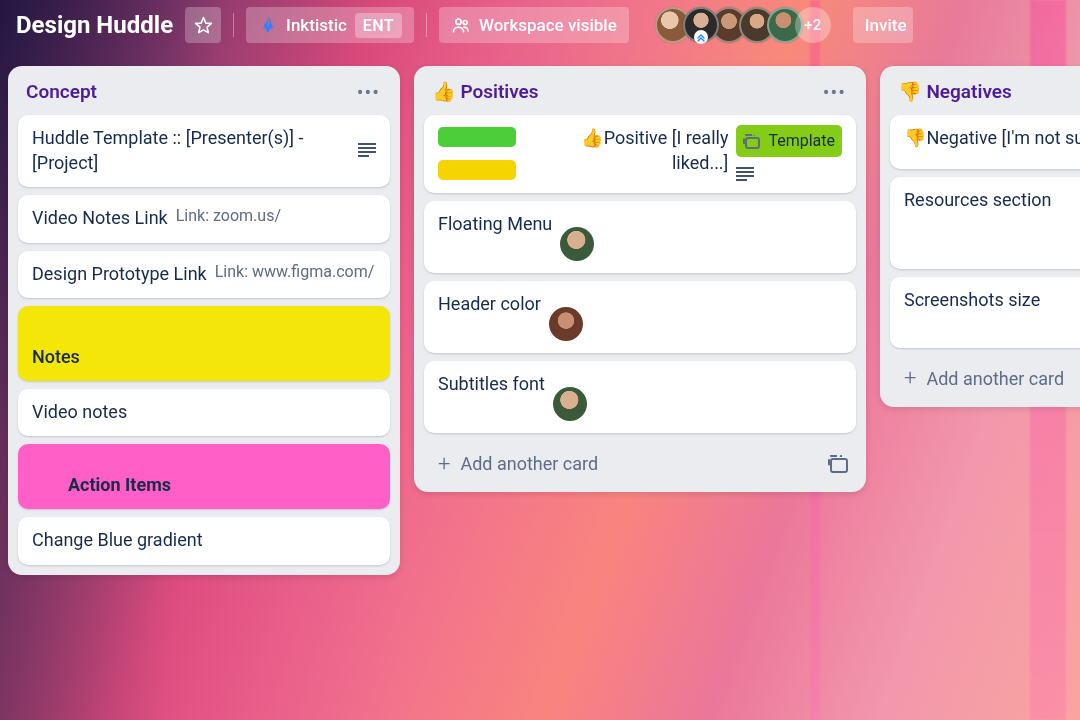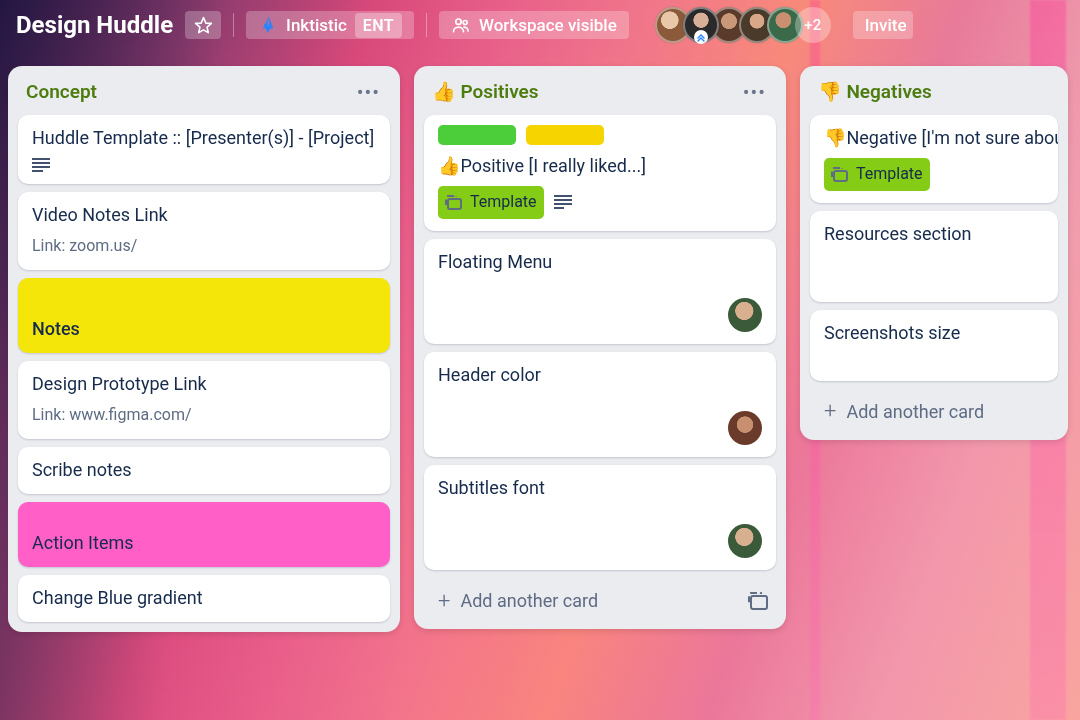--- a/index.html
+++ b/index.html
@@ -45,21 +45,21 @@
   .board-title {
     font-size: 24px;
     font-weight: 700;
     color: #ffffff;
     margin-right: 4px;
     white-space: nowrap;
   }
   .hbtn {
     background: rgba(255,255,255,0.25);
     border-radius: 4px;
-    height: 28px;
+    height: 36px;
     display: flex;
     align-items: center;
     justify-content: center;
     color: #fff;
     font-size: 17px;
     font-weight: 500;
     padding: 0 12px;
     cursor: pointer;
     gap: 8px;
     white-space: nowrap;
@@ -144,32 +144,32 @@
     background: #ebecf0;
     border-radius: 14px;
     width: 392px;
     flex-shrink: 0;
     padding: 10px 10px;
     display: flex;
     flex-direction: column;
     gap: 8px;
     box-shadow: 0 2px 6px rgba(0,0,0,0.12);
   }
-  .list.mid { width: 372px; }
+  .list.mid { width: 452px; text-align: right; }
   .list.narrow { width: 268px; }
   .list-header {
     display: flex;
     justify-content: space-between;
     align-items: center;
     padding: 4px 8px 4px 8px;
   }
   .list-title {
     font-size: 19px;
     font-weight: 600;
-    color: #4d7c0f;
+    color: #4c1d95;
     display: flex;
     align-items: center;
     gap: 6px;
   }
   .list-menu {
     color: #6b778c;
     font-size: 20px;
     letter-spacing: 1px;
     cursor: pointer;
     padding: 0 2px;
@@ -178,21 +178,21 @@
   .card {
     background: #fff;
     border-radius: 10px;
     padding: 10px 14px 12px 14px;
     box-shadow: 0 1px 2px rgba(9,30,66,0.18);
     cursor: pointer;
     font-size: 18px;
     color: #172b4d;
     line-height: 1.4;
     display: flex;
-    flex-direction: column;
+    flex-direction: row;
     gap: 8px;
   }
   .card.yellow { background: #f5e60a; }
   .card.pink { background: #ff5fc6; }
   .card-title {
     font-size: 18px;
     color: #172b4d;
     font-weight: 400;
   }
   .card-sub {
@@ -384,35 +384,35 @@
             <span></span>
           </span>
       </div>
     </div>
 
     <div class="card">
       <div class="card-title">Video Notes Link</div>
       <div class="card-sub">Link: zoom.us/</div>
     </div>
 
+    <div class="card">
+      <div class="card-title">Design Prototype Link</div>
+      <div class="card-sub">Link: www.figma.com/</div>
+    </div>
+
     <div class="card yellow" style="padding-top:38px;">
       <div class="card-title" style="font-weight:500;">Notes</div>
     </div>
 
     <div class="card">
-      <div class="card-title">Design Prototype Link</div>
-      <div class="card-sub">Link: www.figma.com/</div>
-    </div>
-
-    <div class="card">
-      <div class="card-title">Scribe notes</div>
+      <div class="card-title">Video notes</div>
     </div>
 
     <div class="card pink" style="padding-top:28px;">
-      <div class="card-title" style="font-weight:400;">Action Items</div>
+      <div class="card-title" style="font-weight:700;margin-left:36px;">Action Items</div>
     </div>
 
     <div class="card">
       <div class="card-title">Change Blue gradient</div>
     </div>
   </div>
 
   <div class="list mid">
     <div class="list-header">
       <div class="list-title">👍 Positives</div>

